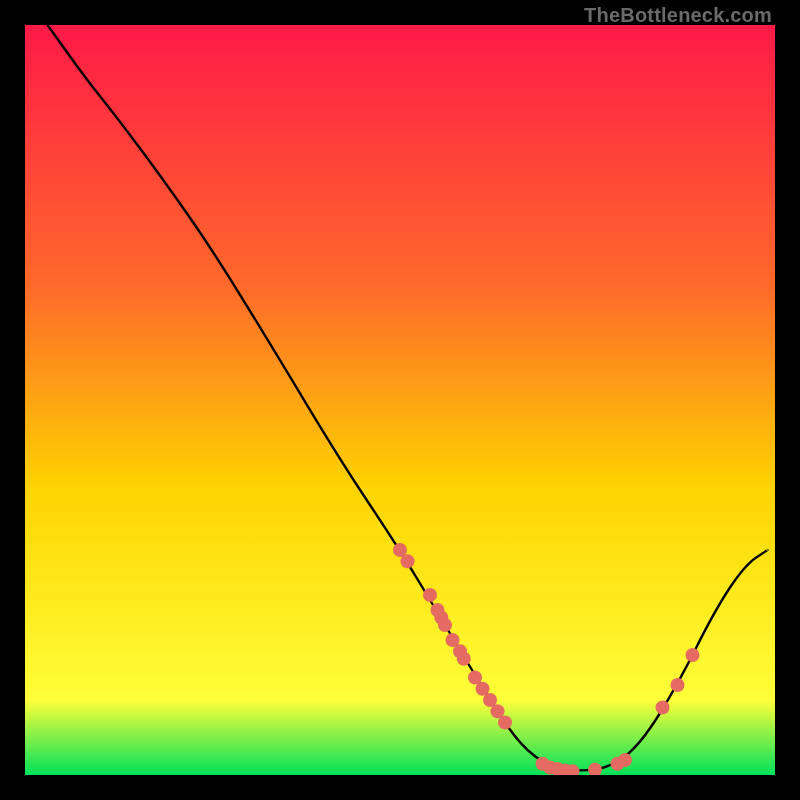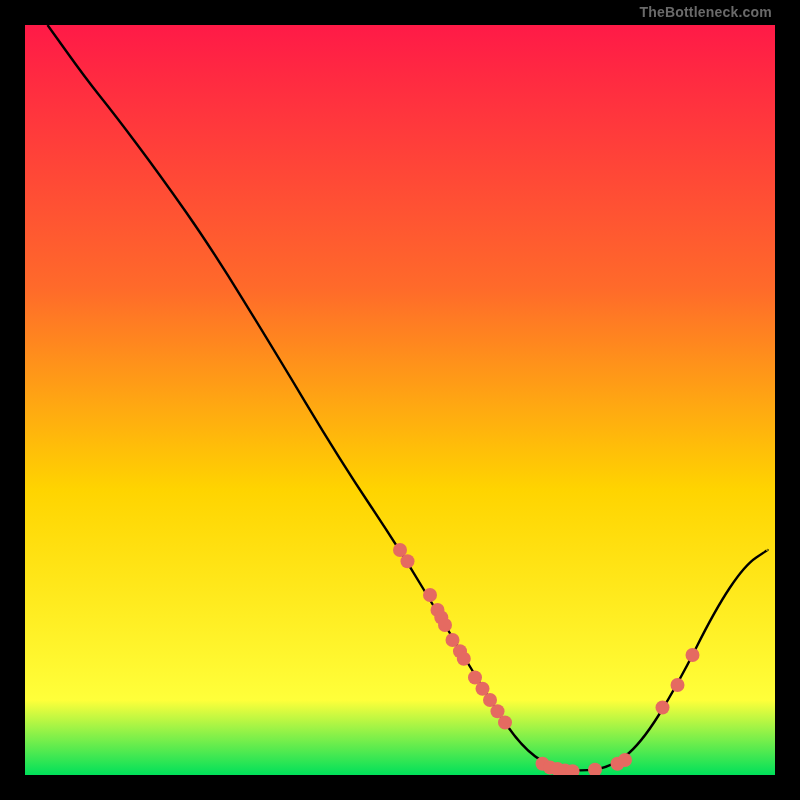--- a/index.html
+++ b/index.html
@@ -17,21 +17,21 @@
     width: 750px;
     height: 750px;
     box-sizing: border-box;
   }
   .watermark {
     position: absolute;
     top: 4px;
     right: 28px;
     color: #6a6a6a;
     font-family: Arial, Helvetica, sans-serif;
-    font-size: 14px;
+    font-size: 20px;
     font-weight: 600;
     letter-spacing: 0.2px;
     user-select: none;
     margin-left: 40px;
   }
   svg { display: block; }
 </style>
 </head>
 <body>
 

